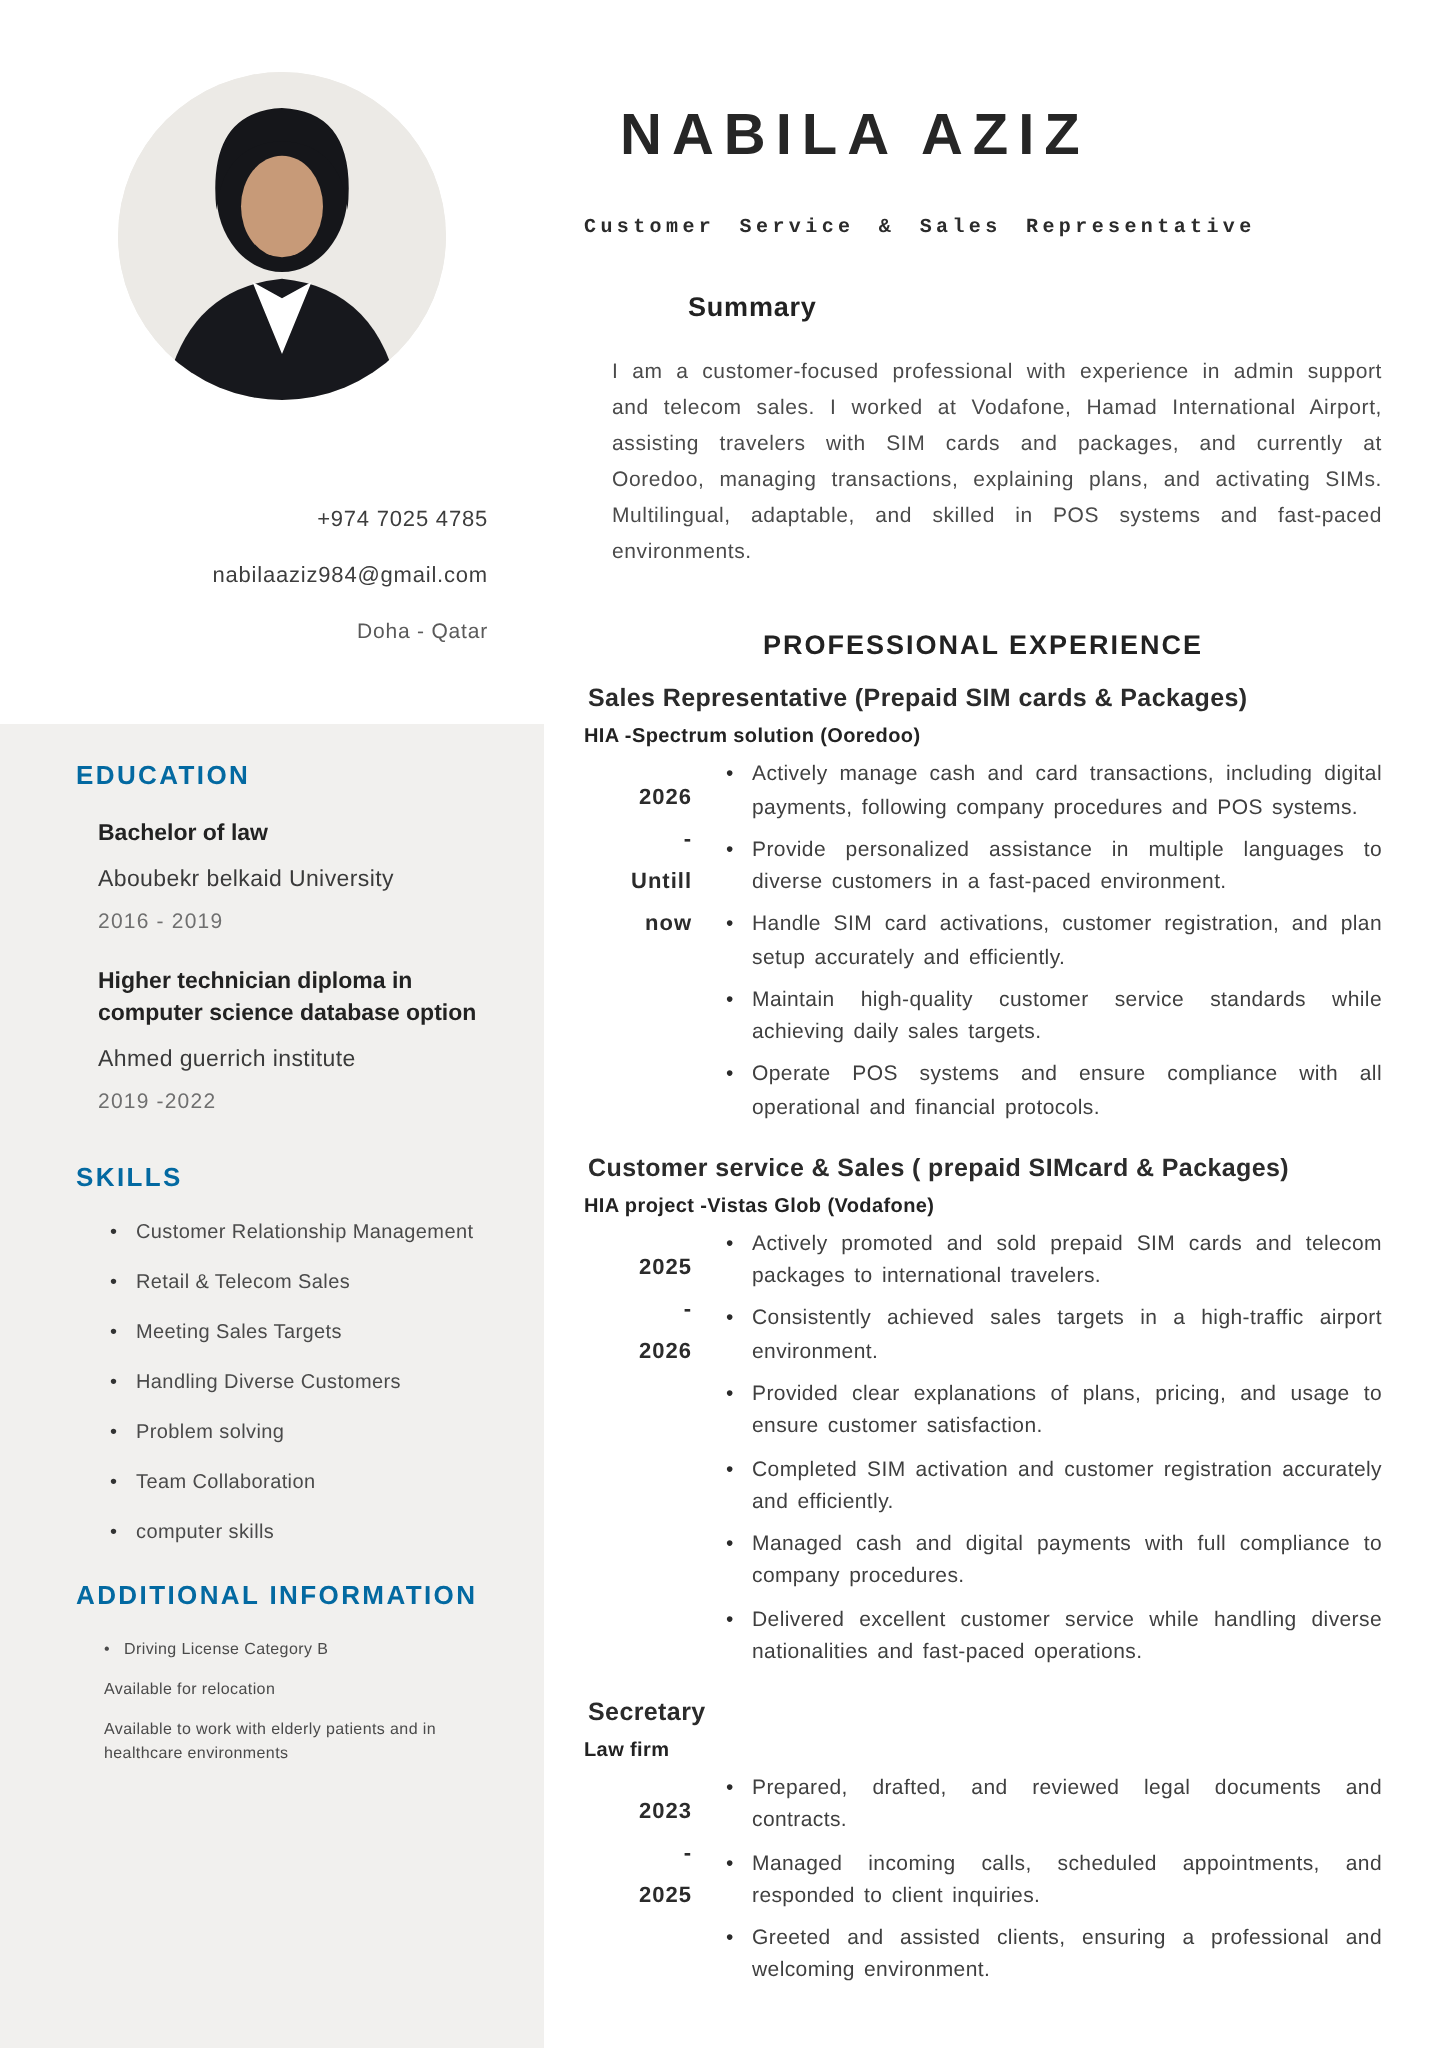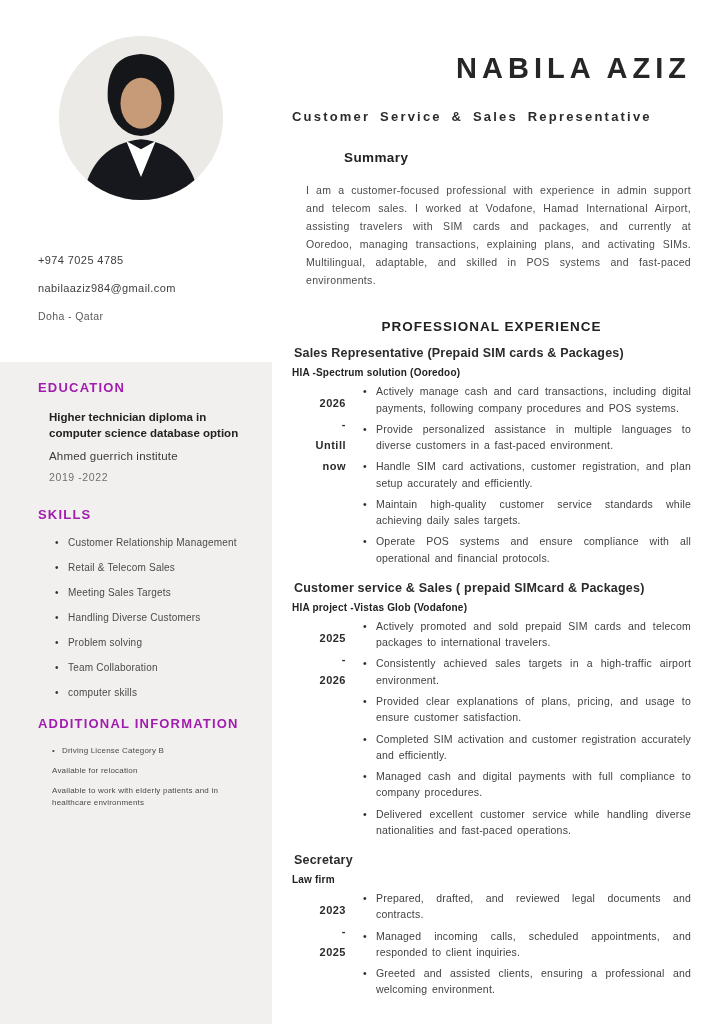--- a/index.html
+++ b/index.html
@@ -4,45 +4,45 @@
 <style>
   html,body{margin:0;padding:0;}
   body{background:#e9e9e9;display:flex;justify-content:center;font-family:"Liberation Sans","DejaVu Sans",sans-serif;}
   .page{width:725px;height:1024px;background:#ffffff;display:flex;overflow:hidden;color:#3b3b3b;}
 
   
   .sidebar{flex:0 0 272px;display:flex;flex-direction:column;}
   .sidebar-top{padding:30px 28px 0 38px;}
   .photo{width:164px;height:164px;border-radius:50%;overflow:hidden;margin:6px auto 54px auto;background:#eceae6;}
   .photo svg{display:block;width:100%;height:100%;}
-  .contact-line{font-size:11px;letter-spacing:.4px;color:#3d3d3d;margin-bottom:16px;}
+  .contact-line{font-size:11px;letter-spacing:.4px;color:#3d3d3d;margin-bottom:16px;text-align:right;}
   .contact-line.location{font-size:10.5px;color:#5a5a5a;}
   .sidebar-gray{background:#f1f0ee;flex:1;margin-top:24px;padding:18px 18px 16px 38px;}
-  .side-heading{font-size:13px;font-weight:bold;letter-spacing:1.2px;color:#a21caf;margin:0 0 14px 0;}
+  .side-heading{font-size:13px;font-weight:bold;letter-spacing:1.2px;color:#0369a1;margin:0 0 14px 0;}
   .edu-entries{margin-left:11px;}
   .edu-degree{font-size:11.5px;font-weight:bold;color:#222222;line-height:1.4;margin:0 0 9px 0;}
   .edu-school{font-size:11.5px;color:#3a3a3a;margin:0 0 9px 0;letter-spacing:.2px;}
   .edu-years{font-size:10.5px;color:#6f6f6f;letter-spacing:.6px;margin:0 0 16px 0;}
   .skills-block{margin-top:24px;}
   .side-list{list-style:none;margin:0;padding:0 0 0 17px;}
   .side-list li{position:relative;font-size:10px;color:#4a4a4a;padding-left:13px;margin-bottom:11px;letter-spacing:.2px;line-height:1.4;}
   .side-list li::before{content:"\2022";position:absolute;left:0;top:0;color:#333333;}
   .lang-block{margin-top:16px;}
   .lang-list{padding-left:24px;}
   .lang-list li{font-size:8.5px;margin-bottom:8px;padding-left:10px;}
   .addl-block{margin-top:16px;}
   .addl-list{list-style:none;margin:0;padding:0 0 0 14px;}
   .addl-list li{position:relative;font-size:8px;color:#4a4a4a;margin-bottom:8px;line-height:1.5;letter-spacing:.2px;}
   .addl-list li:first-child{padding-left:10px;}
   .addl-list li:first-child::before{content:"\2022";position:absolute;left:0;top:0;}
 
   
   .main{flex:1;padding:52px 34px 0 20px;}
-  .name{font-size:29px;font-weight:bold;letter-spacing:5px;color:#262626;margin:0 0 24px 18px;text-align:right;}
-  .job-role-title{font-size:13px;font-weight:bold;letter-spacing:2.2px;word-spacing:4px;color:#2b2b2b;margin:0 0 26px 0;}
+  .name{font-size:29px;font-weight:bold;letter-spacing:5px;color:#262626;margin:0 0 24px 18px;}
+  .job-role-title{font-size:10px;font-weight:bold;letter-spacing:2.2px;word-spacing:4px;color:#2b2b2b;margin:0 0 26px 0;font-family:Liberation Mono, monospace;}
   .summary-heading{font-size:13.5px;font-weight:bold;color:#222222;letter-spacing:.4px;margin:0 0 16px 52px;}
   .summary-text{font-size:10.5px;line-height:1.72;text-align:justify;color:#4a4a4a;letter-spacing:.3px;margin:0 0 0 14px;word-spacing:2px;}
   .exp-heading{font-size:13.5px;font-weight:bold;letter-spacing:1px;text-align:center;color:#222222;margin:30px 0 12px 0;}
   .job{margin-bottom:10px;}
   .job-title{font-size:12.5px;font-weight:bold;color:#2b2b2b;letter-spacing:.2px;margin:0 0 7px 2px;}
   .job-company{font-size:10px;font-weight:bold;color:#222222;text-align:left;margin:0 0 5px 0;letter-spacing:.2px;}
   .job-body{display:flex;}
   .date-col{flex:0 0 54px;text-align:center;font-size:11px;font-weight:bold;color:#2b2b2b;padding-top:10px;line-height:1.9;letter-spacing:.5px;}
   .date-col span{display:block;text-align:right;}
   .bullets{flex:1;list-style:none;margin:0;padding:0 0 0 16px;}
@@ -73,20 +73,25 @@
         <div class="contact-line">nabilaaziz984@gmail.com</div>
         <div class="contact-line location">Doha - Qatar</div>
       </div>
     </div>
 
     <div class="sidebar-gray">
 
       <div class="edu-block">
         <h2 class="side-heading">EDUCATION</h2>
         <div class="edu-entries">
+          <div class="edu-entry">
+            <p class="edu-degree">Bachelor of law</p>
+            <p class="edu-school">Aboubekr belkaid University</p>
+            <p class="edu-years">2016 - 2019</p>
+          </div>
           <div class="edu-entry">
             <p class="edu-degree">Higher technician diploma in computer science database option</p>
             <p class="edu-school">Ahmed guerrich institute</p>
             <p class="edu-years">2019 -2022</p>
           </div>
         </div>
       </div>
 
       <div class="skills-block">
         <h2 class="side-heading">SKILLS</h2>

